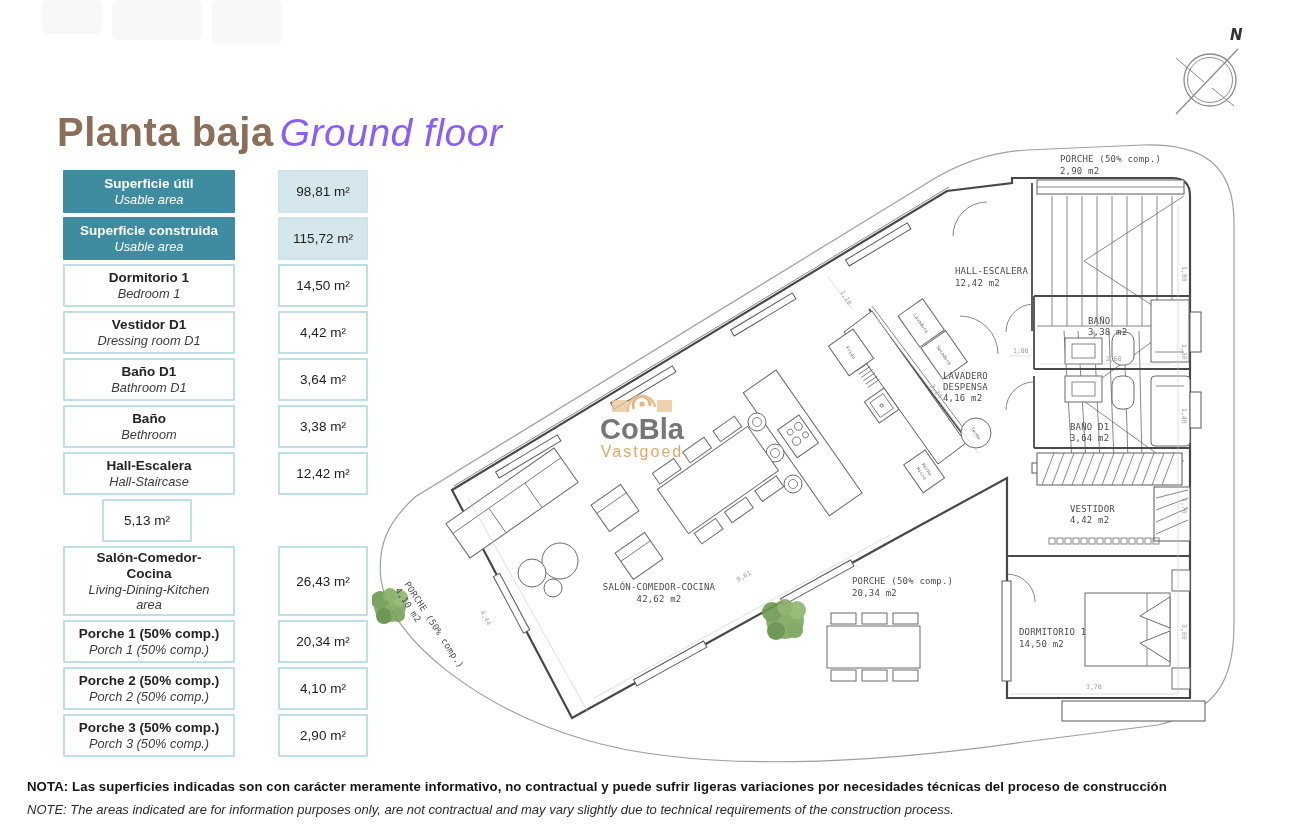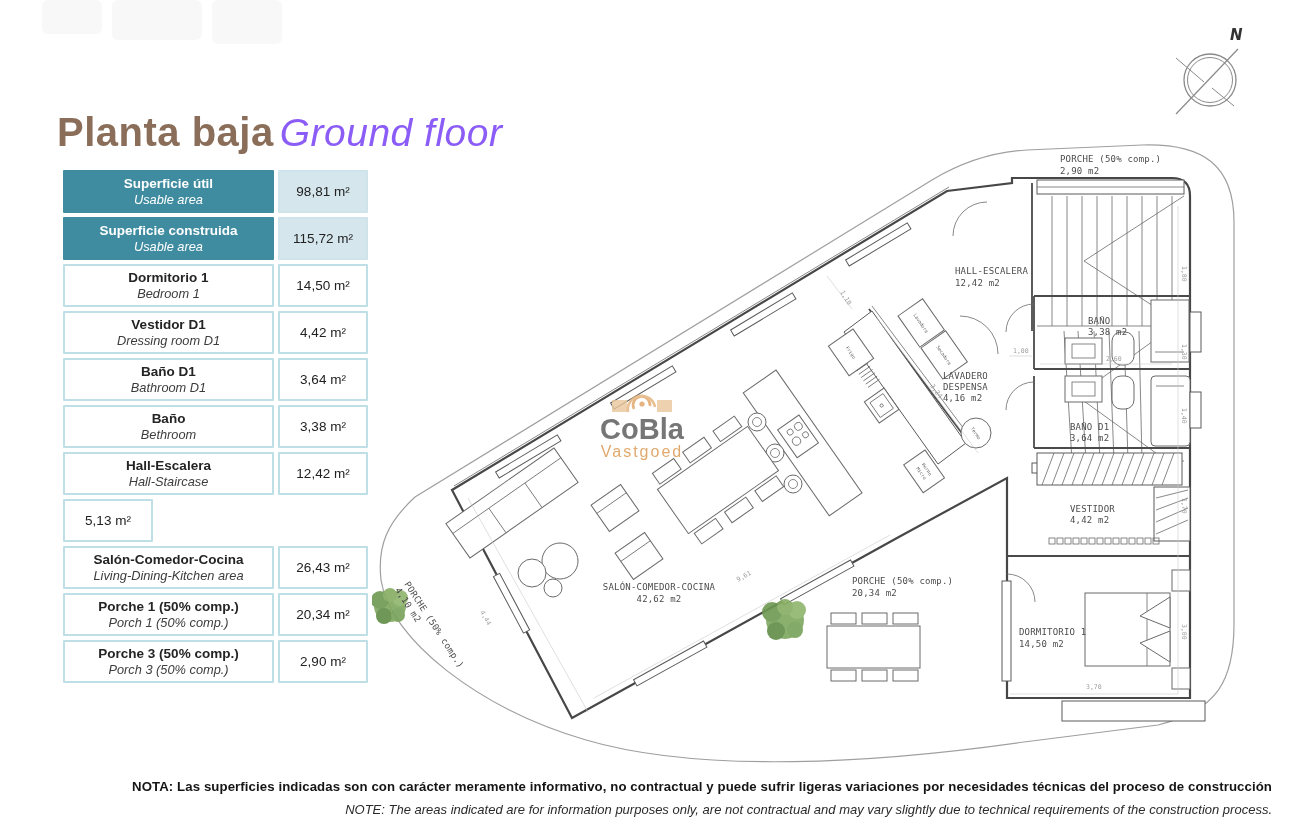--- a/index.html
+++ b/index.html
@@ -13,29 +13,29 @@
   
   .title-wrap{position:absolute;left:57px;top:66px;display:flex;align-items:baseline;gap:6px;}
   .title-es{font-size:40px;font-weight:600;color:#8a6e59;letter-spacing:.5px;}
   .title-en{font-size:39px;font-style:italic;font-weight:500;color:#8b5cf6;letter-spacing:.5px;margin-top:45px;}
 
   
   .area-table{position:absolute;left:63px;top:170px;width:305px;display:flex;flex-direction:column;gap:4px;text-align:center;}
   .arow{display:flex;gap:4px;min-height:43px;}
   .cl{flex:1;border:2px solid #bfdfe7;background:#fff;padding:2px 10px;display:flex;flex-direction:column;justify-content:center;border-radius:1px;}
   .cv{width:86px;border:2px solid #bfdfe7;background:#fff;display:flex;align-items:center;justify-content:center;
-      font-size:13.5px;color:#222;border-radius:1px;}
+      font-size:13.5px;color:#222;border-radius:1px;margin-left:39px;}
   .arow.hdr .cl{background:#3f8ca0;border-color:#3f8ca0;}
   .arow.hdr .cv{background:#d5e6ec;border-color:#cfe3ea;}
   .les{font-weight:700;font-size:13.5px;color:#242424;line-height:1.18;}
   .len{font-style:italic;font-size:12.8px;color:#3c3c3c;line-height:1.18;}
   .arow.hdr .les,.arow.hdr .len{color:#fff;}
 
   
-  .foot{position:absolute;left:27px;top:779px;width:1245px;text-align:right;}
+  .foot{position:absolute;left:27px;top:779px;width:1245px;}
   .foot-es{font-size:13.2px;font-weight:700;color:#151515;letter-spacing:.1px;}
   .foot-en{margin-top:8px;font-size:13px;font-style:italic;color:#2a2a2a;}
 
   
   #plan{position:absolute;left:372px;top:126px;}
   #compass{position:absolute;left:1168px;top:24px;}
   .wall{stroke:#474747;stroke-width:2.2;fill:#fff;stroke-linejoin:miter;}
   .iwall{stroke:#4a4a4a;stroke-width:1.8;fill:none;}
   .thin{stroke:#5a5a5a;stroke-width:1;fill:#fff;}
   .thinn{stroke:#6a6a6a;stroke-width:.8;fill:none;}
@@ -133,20 +133,27 @@
     </div>
     <div class="arow">
       <div class="cl">
           <span class="les">Porche 1 (50% comp.)</span>
           <span class="len">Porch 1 (50% comp.)</span>
         </div>
       <div class="cv">20,34 m²</div>
     </div>
     <div class="arow">
       <div class="cl">
+          <span class="les">Porche 2 (50% comp.)</span>
+          <span class="len">Porch 2 (50% comp.)</span>
+        </div>
+      <div class="cv">4,10 m²</div>
+    </div>
+    <div class="arow">
+      <div class="cl">
           <span class="les">Porche 3 (50% comp.)</span>
           <span class="len">Porch 3 (50% comp.)</span>
         </div>
       <div class="cv">2,90 m²</div>
     </div>
   </div>
 
   <svg id="plan" width="905" height="650" viewBox="0 0 905 650">
 
     <path class="bound" d="M 560,54 C 590,36 620,26 655,24 L 770,19 C 832,17 862,40 862,96 L 862,498

